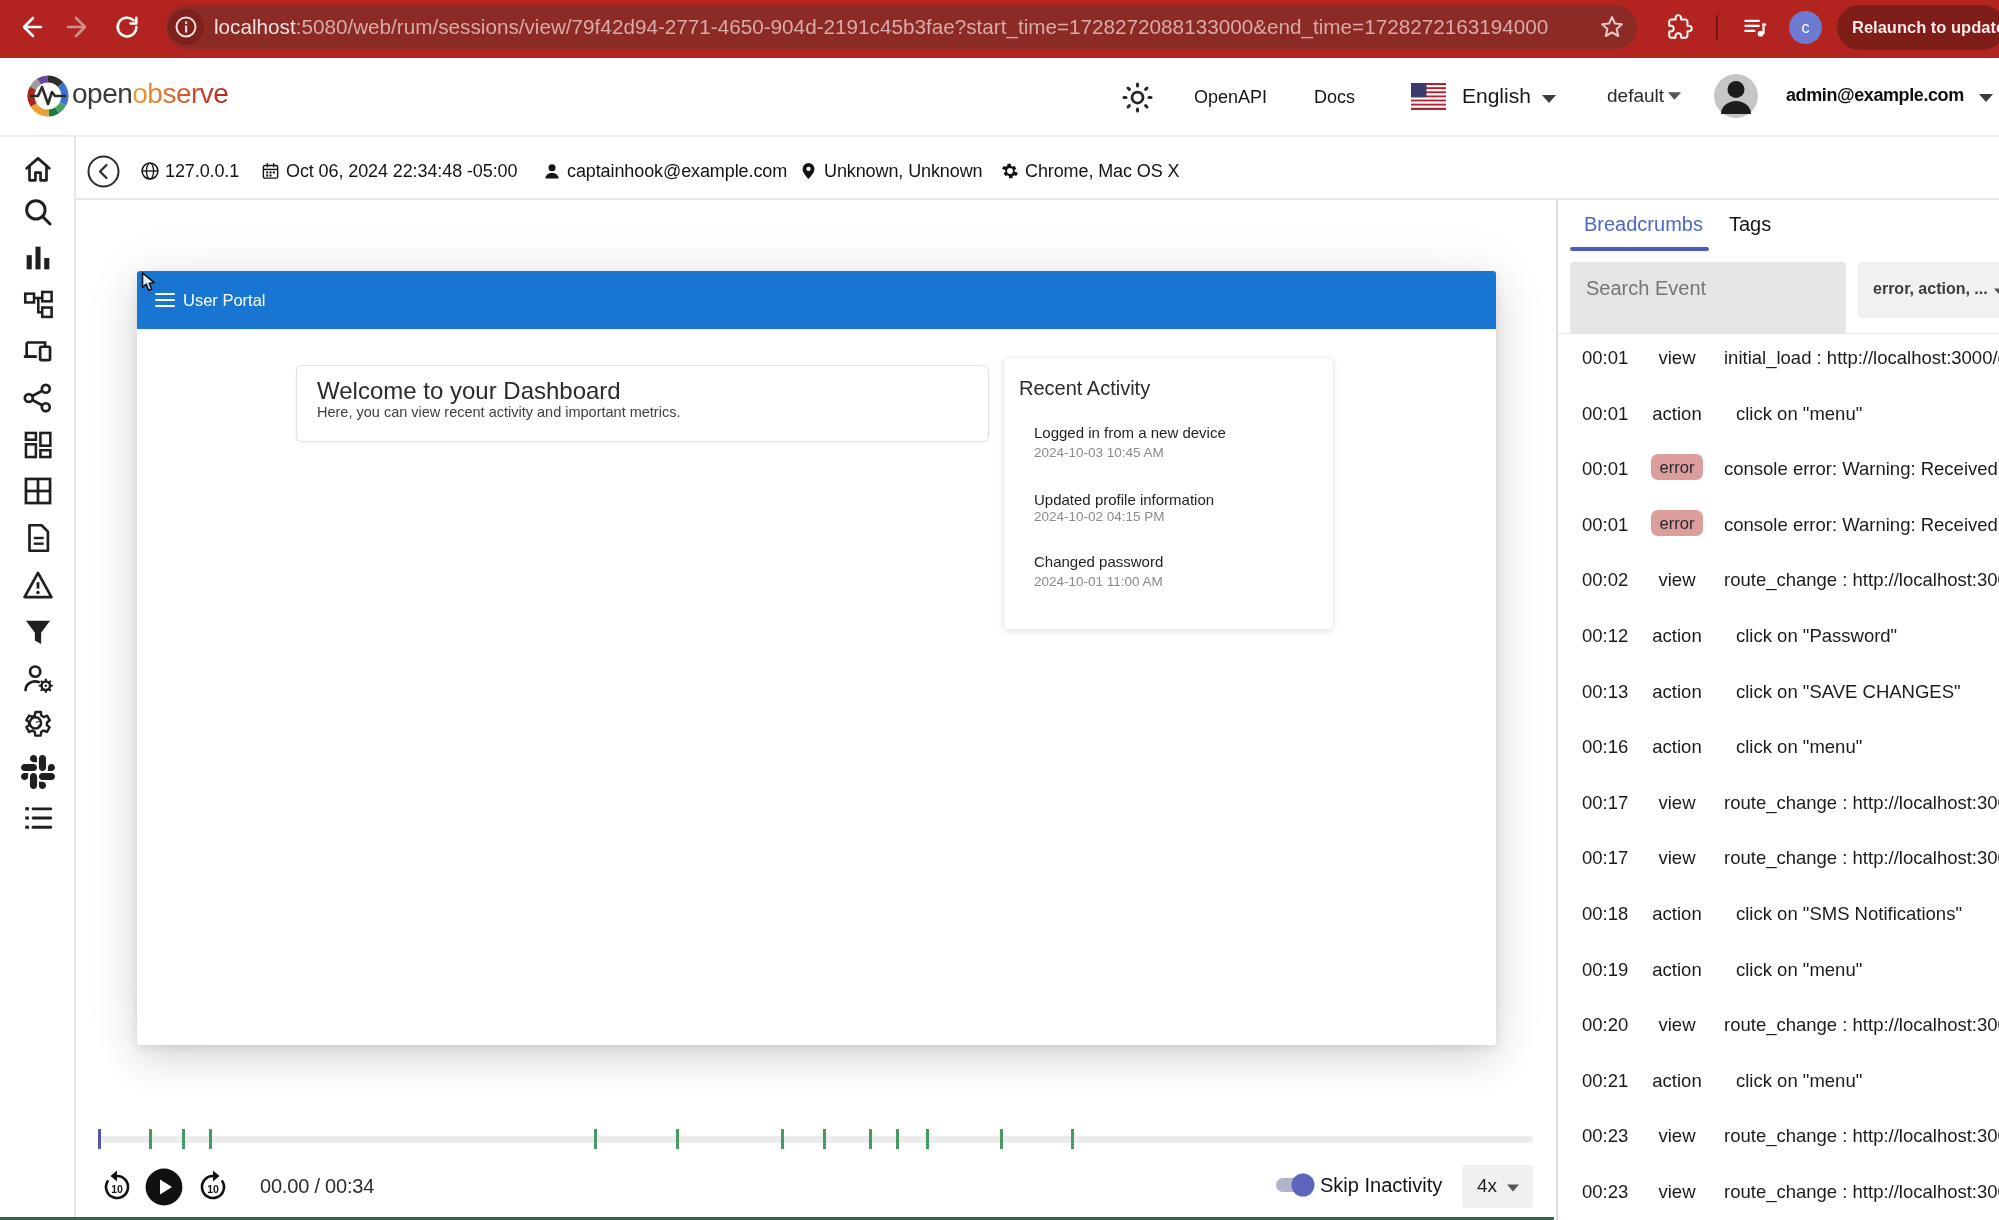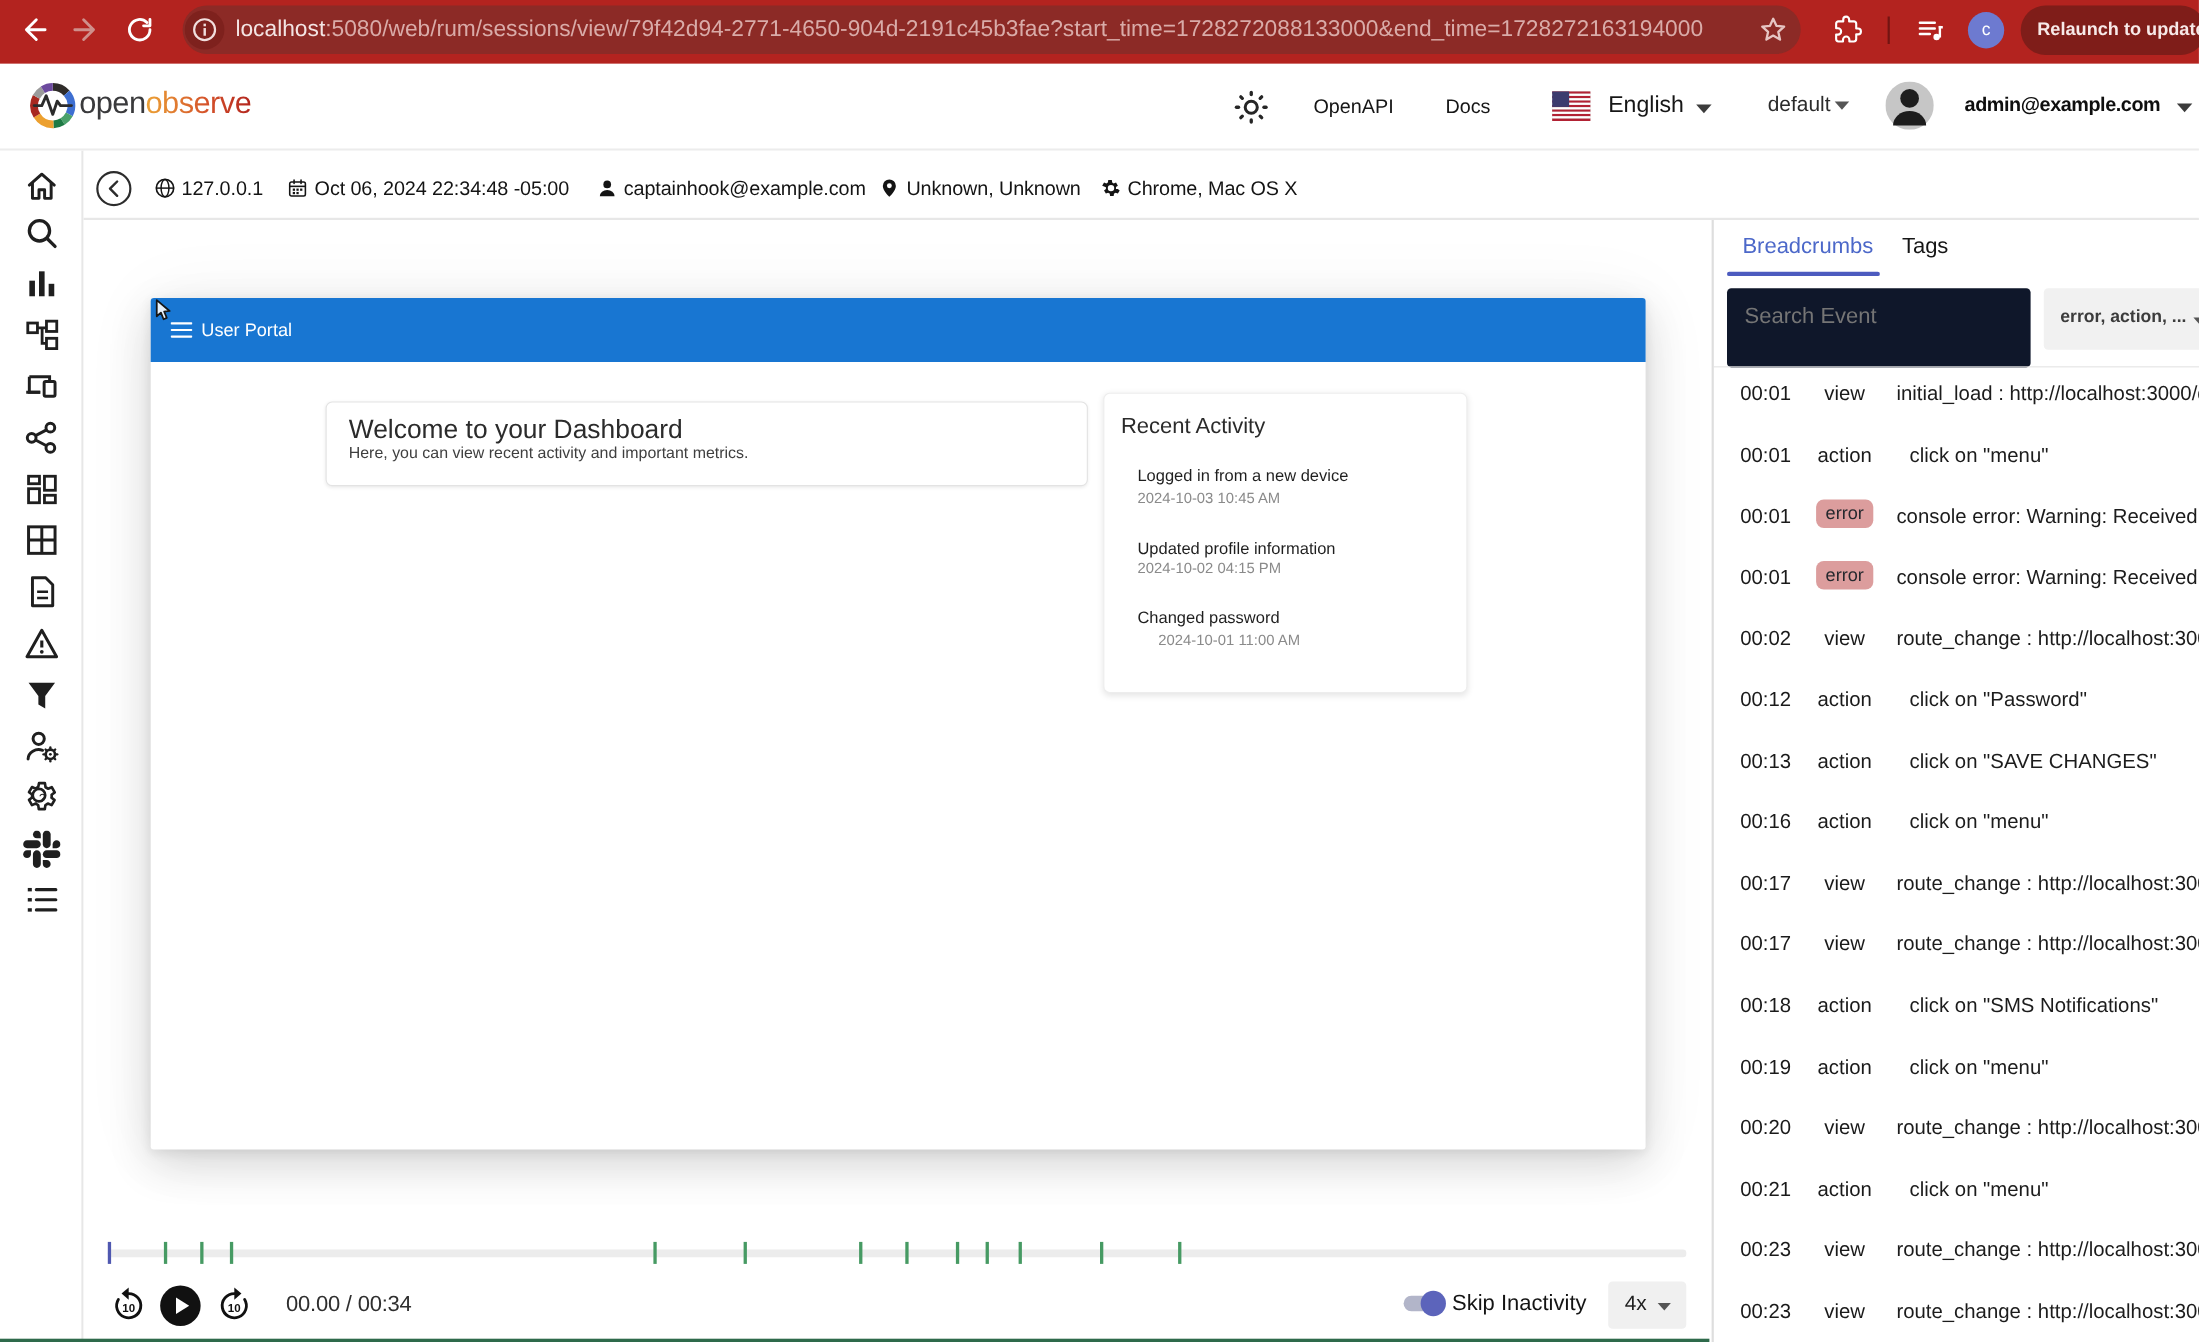--- a/index.html
+++ b/index.html
@@ -47,21 +47,21 @@
   #timetxt { left:184px; top:975px; font-size:20px; color:#2e2e2e; letter-spacing:-0.2px; }
   #skiptxt { left:1244px; top:974px; font-size:20px; color:#141414; }
   #speedbox { left:1386px; top:965px; width:71px; height:43px; background:#f0f0f0; border-radius:4px; }
   #greenline { left:0px; top:1217px; width:1554px; height:3px; background:#2e6a4b; }
 
   
   #rightpanel { left:1556px; top:200px; width:443px; height:1020px; background:#fff; border-left:2px solid #dedede; }
   #tabBread { left:26px; top:13px; font-size:20px; color:#4c68c9; }
   #tabTags { left:171px; top:13px; font-size:20px; color:#161616; }
   #tabline { left:12px; top:47px; width:139px; height:4px; background:#4c5bbf; border-radius:2px; }
-  #searchbox { left:12px; top:62px; width:276px; height:72px; background:#0f172a; border-radius:4px; }
+  #searchbox { left:12px; top:62px; width:276px; height:72px; background:#e5e5e5; border-radius:4px; }
   #filterbox { left:300px; top:62px; width:210px; height:56px; background:#f1f1f1; border-radius:4px; }
   #pdivider { left:0px; top:133px; width:443px; height:1px; background:#e3e3e3; }
   .evrow { position:absolute; left:0; width:600px; height:56px; }
   .evtime { position:absolute; left:24px; top:16px; font-size:18.5px; color:#1a1a1a; }
   .evtype { position:absolute; left:84px; top:16px; width:70px; text-align:center; font-size:18.5px; color:#1a1a1a; }
   .evdesc { position:absolute; left:166px; top:16px; font-size:18.5px; color:#1c1c1c; white-space:nowrap; }
   .evbadge { position:absolute; left:93px; top:12px; width:52px; height:26px; background:#dc9d9d; border-radius:7px; text-align:center; line-height:26px; font-size:16.5px; color:#26292e; }
 </style>
 </head>
 <body>
@@ -345,21 +345,21 @@
         <div class="abs" style="left:20px;top:11px;font-size:24px;color:#2b2b2b;">Welcome to your Dashboard</div>
         <div class="abs" style="left:20px;top:38px;font-size:14.5px;color:#3f3f3f;">Here, you can view recent activity and important metrics.</div>
       </div>
       <div id="recard" class="abs">
         <div class="abs" style="left:15px;top:19px;font-size:20px;color:#2b2b2b;">Recent Activity</div>
         <div class="abs ritem" style="top:66px;">Logged in from a new device</div>
         <div class="abs rdate" style="top:87px;">2024-10-03 10:45 AM</div>
         <div class="abs ritem" style="top:133px;">Updated profile information</div>
         <div class="abs rdate" style="top:151px;">2024-10-02 04:15 PM</div>
         <div class="abs ritem" style="top:195px;">Changed password</div>
-        <div class="abs rdate" style="top:216px;margin-left:19px;">2024-10-01 11:00 AM</div>
+        <div class="abs rdate" style="top:216px;">2024-10-01 11:00 AM</div>
       </div>
     </div>
 
     <div id="track" class="abs">
       <div id="ptick"></div>
     <div class="tick" style="left: 51px;"></div>
         <div class="tick" style="left: 84px;"></div>
         <div class="tick" style="left: 111px;"></div>
         <div class="tick" style="left: 496px;"></div>
         <div class="tick" style="left: 578px;"></div>

